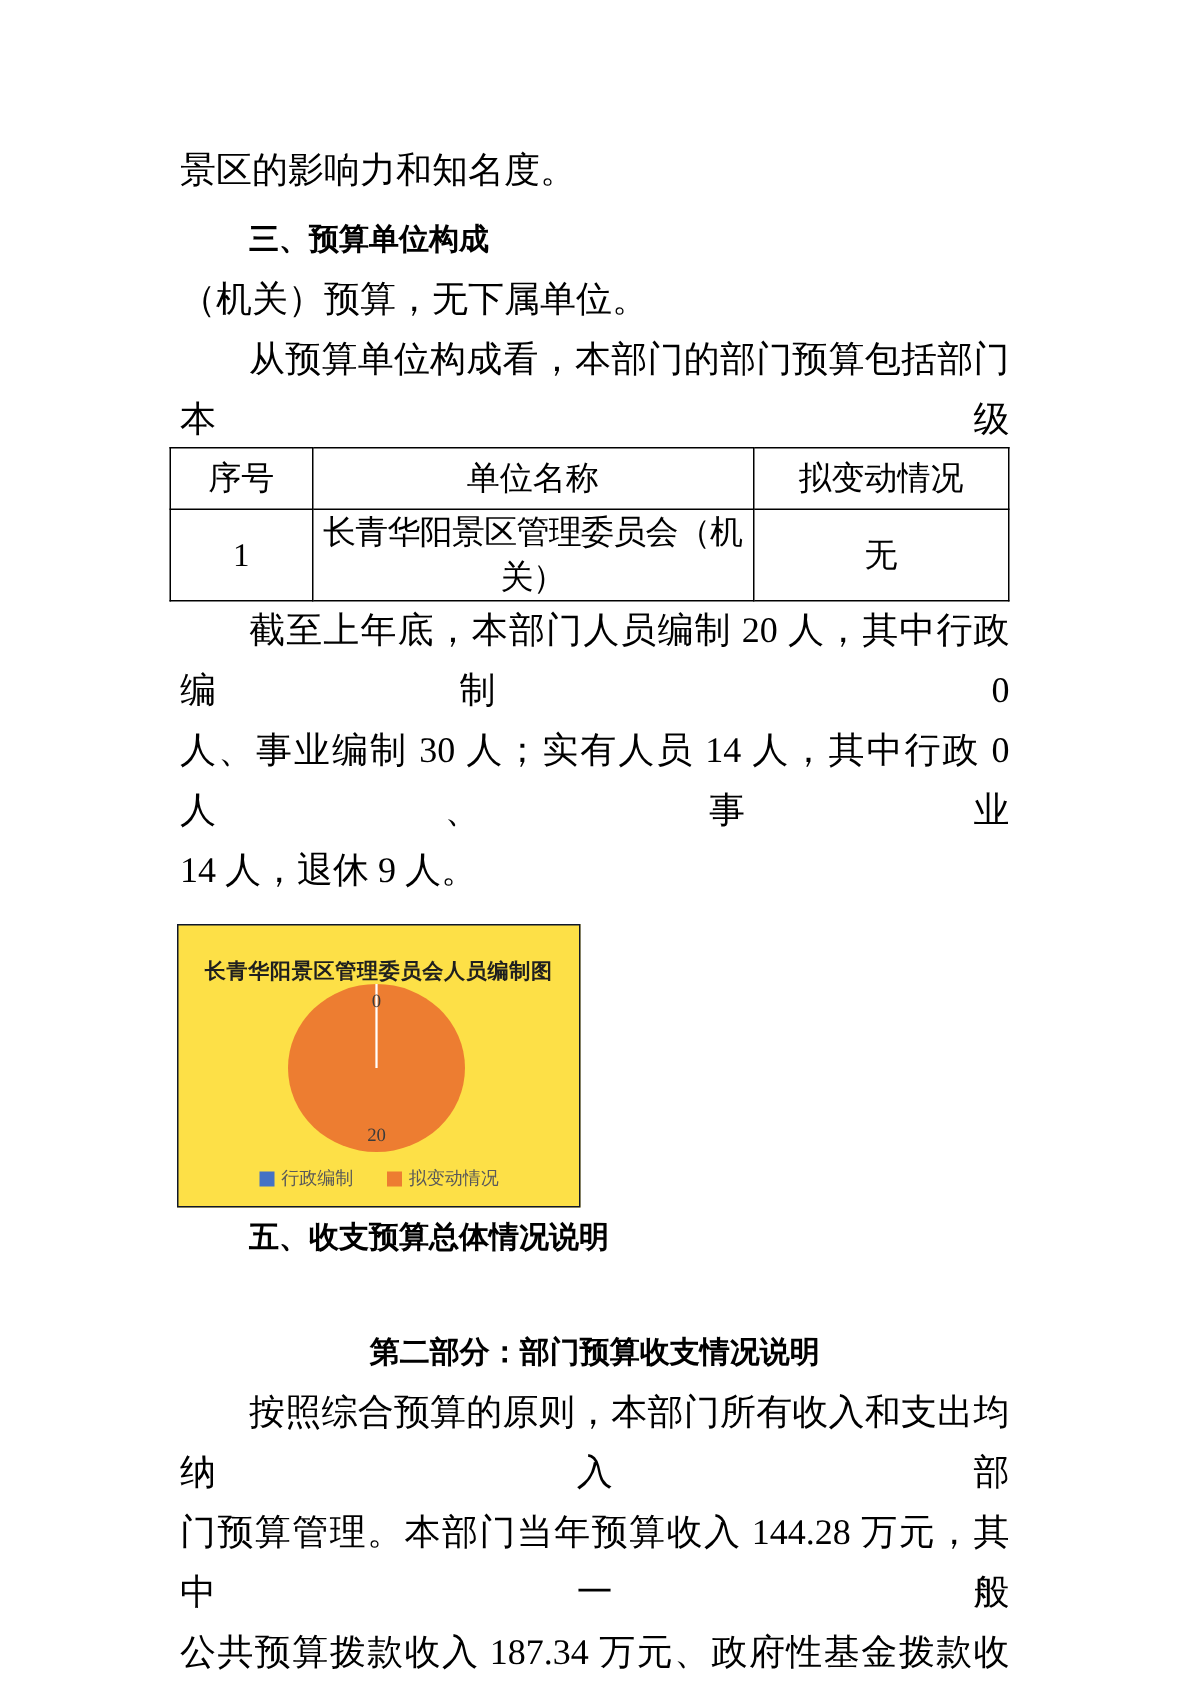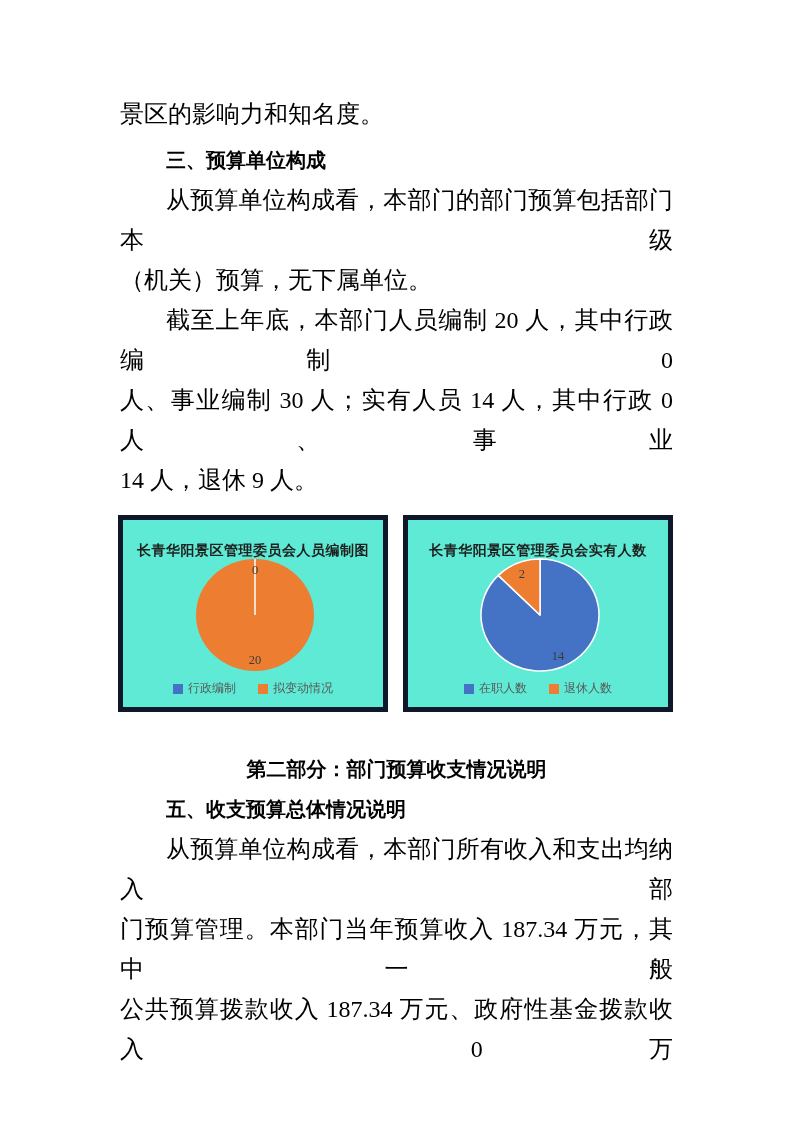--- a/index.html
+++ b/index.html
@@ -62,22 +62,22 @@
 
   
   .charts {
     display:flex;
     gap:15px;
     margin-left:-2px;
     margin-top:15px;
   }
   .chart-box {
     width:267px; height:187px;
-    border:5px solid #0f172a;
-    background:#5eead4;
+    border:1px solid #0f172a;
+    background:#fde047;
     position:relative;
     box-sizing:content-box;
   }
   .chart-title {
     position:absolute;
     top:22px; left:0; right:0;
     text-align:center;
     font-size:14px;
     font-weight:700;
     letter-spacing:0.5px;
@@ -107,24 +107,38 @@
 </head>
 <body>
 
 <div class="page">
 
   <div class="line lleft">景区的影响力和知名度。</div>
 
   <div class="heading indent h-sec3">三、预算单位构成</div>
 
   <div class="para">
+    <div class="line lleft">（机关）预算，无下属单位。</div>
     <div class="line jfull indent">从预算单位构成看，本部门的部门预算包括部门本级</div>
-    <div class="line lleft">（机关）预算，无下属单位。</div>
   </div>
 
+  <table class="budget-table">
+    <tbody>
+        <tr class="hrow">
+      <td class="col-idx">序号</td>
+      <td class="col-name">单位名称</td>
+      <td class="col-chg">拟变动情况</td>
+    </tr>
+    <tr class="drow">
+      <td>1</td>
+      <td class="cell-unit-name">长青华阳景区管理委员会（机关）</td>
+      <td>无</td>
+    </tr>
+  </tbody>
+    </table>
 
 
   <div class="para para-c">
     <div class="line jfull indent">截至上年底，本部门人员编制 20 人，其中行政编制 0</div>
     <div class="line jfull">人、事业编制 30 人；实有人员 14 人，其中行政 0 人、事业</div>
     <div class="line lleft">14 人，退休 9 人。</div>
   </div>
 
   <div class="charts">
 
@@ -141,46 +155,27 @@
           <span class="legend-swatch" style="background: rgb(68, 114, 196);"></span>
           <span>行政编制</span>
         </span>
         <span class="legend-item">
           <span class="legend-swatch" style="background: rgb(237, 125, 49);"></span>
           <span>拟变动情况</span>
         </span>
       </div>
     </div>
 
-    <div class="chart-box">
-      <div class="chart-title">长青华阳景区管理委员会实有人数</div>
-      <svg width="267" height="187" viewBox="0 0 267 187">
-          <path d="M 132 95 L 132 39 A 59 56 0 1 1 90.28069990999369 55.402020253553346 Z" fill="#4472C4" stroke="#fff" stroke-width="1.5" stroke-linejoin="round"></path>
-          <path d="M 132 95 L 90.28069990999369 55.402020253553346 A 59 56 0 0 1 131.99999999999997 39 Z" fill="#ED7D31" stroke="#fff" stroke-width="1.5" stroke-linejoin="round"></path>
-          <text class="dlabel" x="150.06265800763225" y="140.38980305650566" text-anchor="middle">14</text>
-          <text class="dlabel" x="113.93734199236778" y="57.610196943494344" text-anchor="middle">2</text>
-        </svg>
-      <div class="chart-legend">
-        <span class="legend-item">
-          <span class="legend-swatch" style="background: rgb(68, 114, 196);"></span>
-          <span>在职人数</span>
-        </span>
-        <span class="legend-item">
-          <span class="legend-swatch" style="background: rgb(237, 125, 49);"></span>
-          <span>退休人数</span>
-        </span>
-      </div>
-    </div>
 
   </div>
 
+  <div class="heading indent">五、收支预算总体情况说明</div>
+
   <div class="heading center h-part2">第二部分：部门预算收支情况说明</div>
 
-  <div class="heading indent">五、收支预算总体情况说明</div>
-
   <div class="para">
-    <div class="line jfull indent">从预算单位构成看，本部门所有收入和支出均纳入部</div>
-    <div class="line jfull">门预算管理。本部门当年预算收入 187.34 万元，其中一般</div>
+    <div class="line jfull indent">按照综合预算的原则，本部门所有收入和支出均纳入部</div>
+    <div class="line jfull">门预算管理。本部门当年预算收入 144.28 万元，其中一般</div>
     <div class="line jfull">公共预算拨款收入 187.34 万元、政府性基金拨款收入 0 万</div>
 
   </div>
 
 </div>
 
 </body></html>

